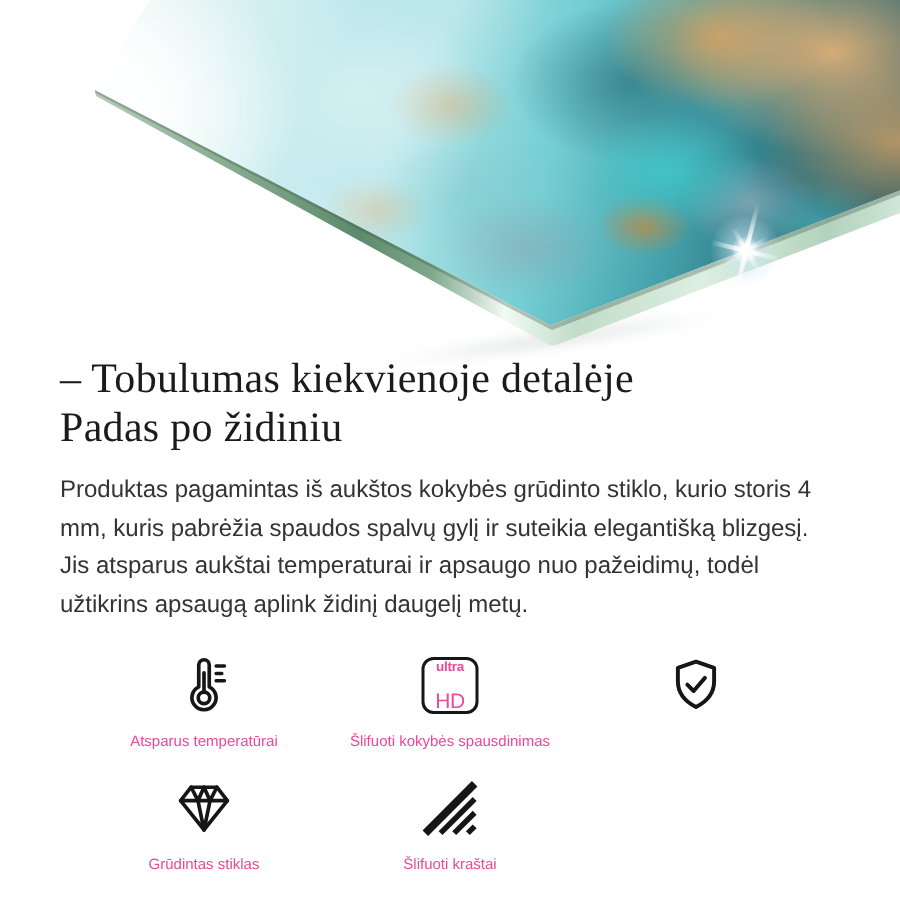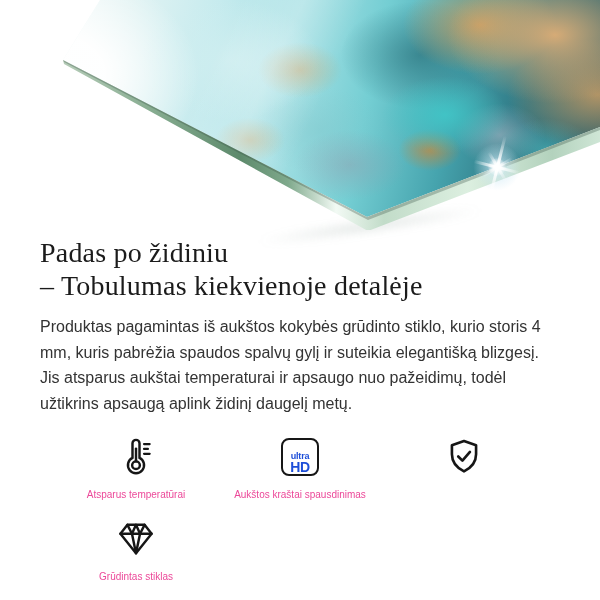--- a/index.html
+++ b/index.html
@@ -76,25 +76,25 @@
   .features{
     display:grid;grid-template-columns:repeat(3,1fr);
     margin-top:18px;padding:0 14px;row-gap:14px;
   }
   .feature{display:flex;flex-direction:column;align-items:center;text-align:center;}
   .icon-wrap{height:46px;display:flex;align-items:center;justify-content:center;}
   .feature-label{margin-top:7px;font-size:10px;line-height:15px;color:#ec4899;}
 
   .uhd{
     width:34px;height:34px;border:2.3px solid #161616;border-radius:8px;
-    display:flex;flex-direction:column;align-items:center;justify-content:flex-end;
-    color:#1d4ed8;
+    display:flex;flex-direction:column;align-items:center;justify-content:space-between;
+    color:#ec4899;
   }
   .uhd .t{font-size:9px;font-weight:700;line-height:9px;letter-spacing:-.2px;}
-  .uhd .b{font-size:14px;font-weight:700;line-height:13px;letter-spacing:-.3px;}
+  .uhd .b{font-size:14px;font-weight:400;line-height:13px;letter-spacing:-.3px;}
 
   svg.feat{display:block;}
 </style>
 </head>
 <body>
 
 <div class="hero">
   <div class="glass-face"></div>
   <div class="corner-shadow"></div>
   <div class="glass-edge"></div>
@@ -104,22 +104,22 @@
       <i class="ray r1"></i>
       <i class="ray r2"></i>
     <i class="ray r3"></i>
       <i class="ray r4"></i>
       <i class="glow"></i>
   </div>
 </div>
 
 <div class="content">
   <h1 class="title">
+    <span>– Tobulumas kiekvienoje detalėje</span>
     <span>Padas po židiniu</span>
-    <span>– Tobulumas kiekvienoje detalėje</span>
   </h1>
   <p class="desc">Produktas pagamintas iš aukštos kokybės grūdinto stiklo, kurio storis 4 mm, kuris pabrėžia spaudos spalvų gylį ir suteikia elegantišką blizgesį. Jis atsparus aukštai temperaturai ir apsaugo nuo pažeidimų, todėl užtikrins apsaugą aplink židinį daugelį metų.</p>
 
   <div class="features">
 
     <div class="feature">
       <div class="icon-wrap">
         <svg class="feat" width="42" height="42" viewBox="0 0 24 24" fill="none" stroke="#161616" stroke-width="1.4" stroke-linecap="round" stroke-linejoin="round">
           <path d="M10 4.2a2 2 0 0 1 4 0v8.3a4.6 4.6 0 1 1-4 0z"></path>
           <circle cx="12" cy="16.7" r="2.2"></circle>
@@ -130,21 +130,21 @@
       <div class="feature-label">Atsparus temperatūrai</div>
     </div>
 
     <div class="feature">
       <div class="icon-wrap">
         <div class="uhd">
           <span class="t">ultra</span>
           <span class="b">HD</span>
         </div>
       </div>
-      <div class="feature-label">Aukštos kraštai spausdinimas</div>
+      <div class="feature-label">Šlifuoti kokybės spausdinimas</div>
     </div>
 
     <div class="feature">
       <div class="icon-wrap">
         <svg class="feat" width="42" height="42" viewBox="0 0 24 24" fill="none" stroke="#161616" stroke-width="1.5" stroke-linecap="round" stroke-linejoin="round">
           <path d="M12 2.9l6.9 2.4v5.1c0 4.7-2.9 7.8-6.9 9.8-4-2-6.9-5.1-6.9-9.8V5.3z"></path>
           <path d="M8.7 11.7l2.4 2.4 4.3-5"></path>
         </svg>
       </div>
     </div>
@@ -154,16 +154,27 @@
         <svg class="feat" width="42" height="42" viewBox="0 0 24 24" fill="none" stroke="#161616" stroke-width="1.4" stroke-linecap="round" stroke-linejoin="round">
           <path d="M7.1 3.9h9.8l4 5.1-8.9 11.1L3.1 9z"></path>
           <path d="M3.1 9h17.8"></path>
           <path d="M7.1 3.9L9.7 9l2.3-5.1L14.3 9l2.6-5.1"></path>
           <path d="M9.7 9l2.3 11.2L14.3 9"></path>
         </svg>
       </div>
       <div class="feature-label">Grūdintas stiklas</div>
     </div>
 
+    <div class="feature">
+      <div class="icon-wrap">
+        <svg class="feat" width="42" height="42" viewBox="0 0 24 24" fill="none" stroke="#161616" stroke-linecap="butt">
+          <path d="M2.6 21.4L21.4 2.6" stroke-width="3"></path>
+          <path d="M8.4 21.4l13-13" stroke-width="2.1"></path>
+          <path d="M13.6 21.4l7.8-7.8" stroke-width="2.1"></path>
+          <path d="M18.8 21.4l2.6-2.6" stroke-width="2.1"></path>
+        </svg>
+      </div>
+      <div class="feature-label">Šlifuoti kraštai</div>
+    </div>
 
 
   </div>
 </div>
 
 </body></html>

